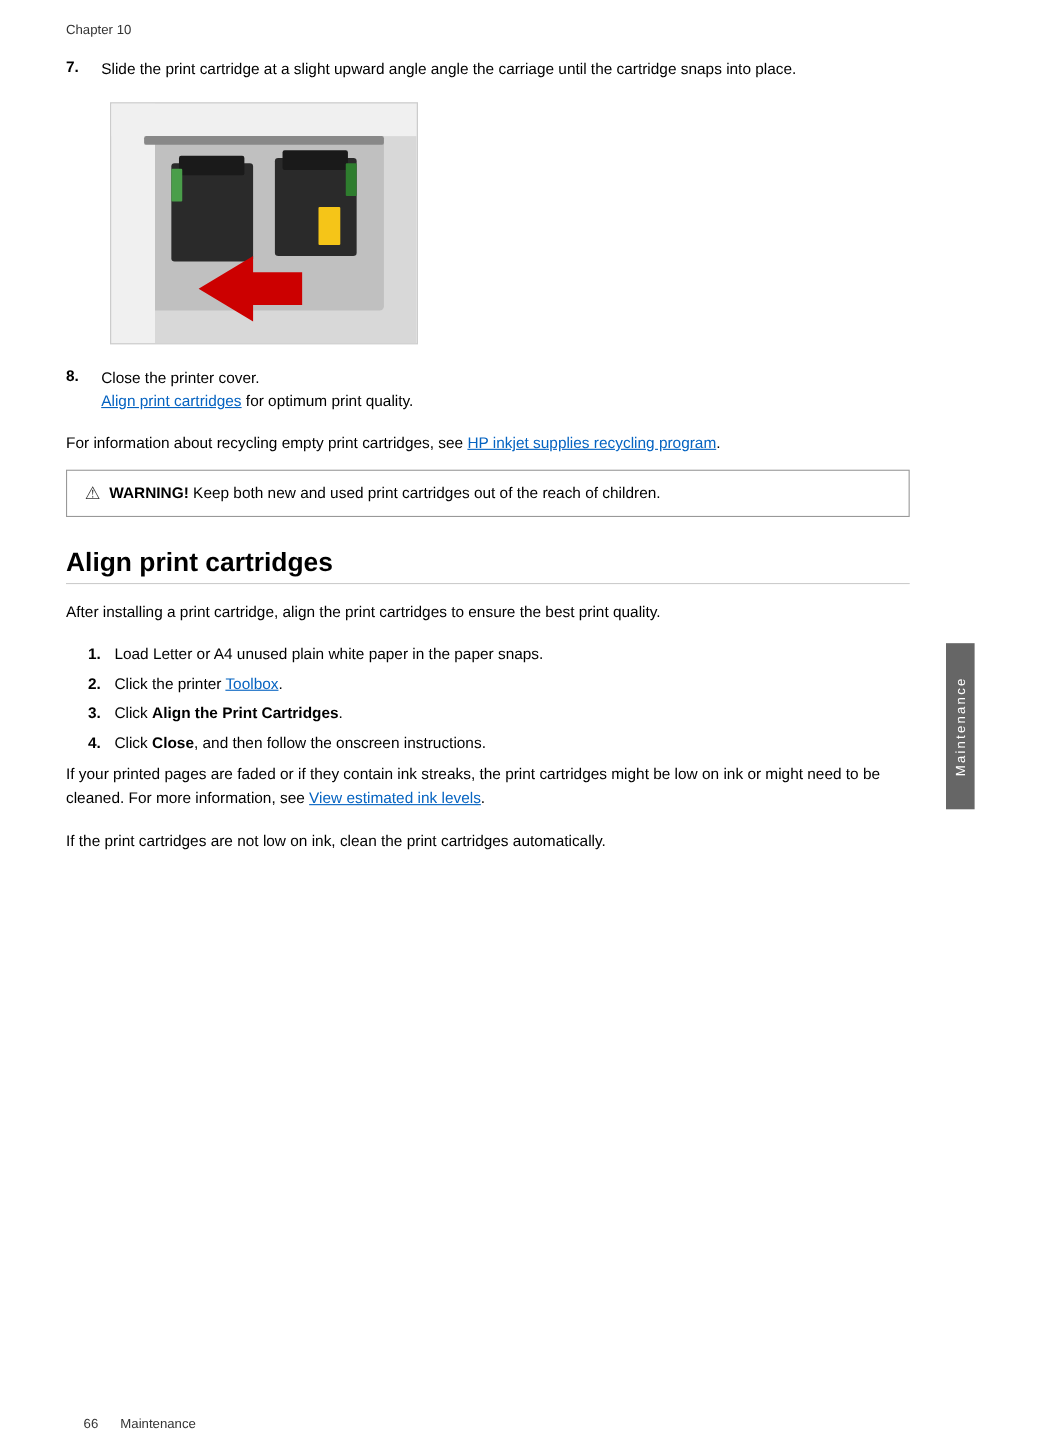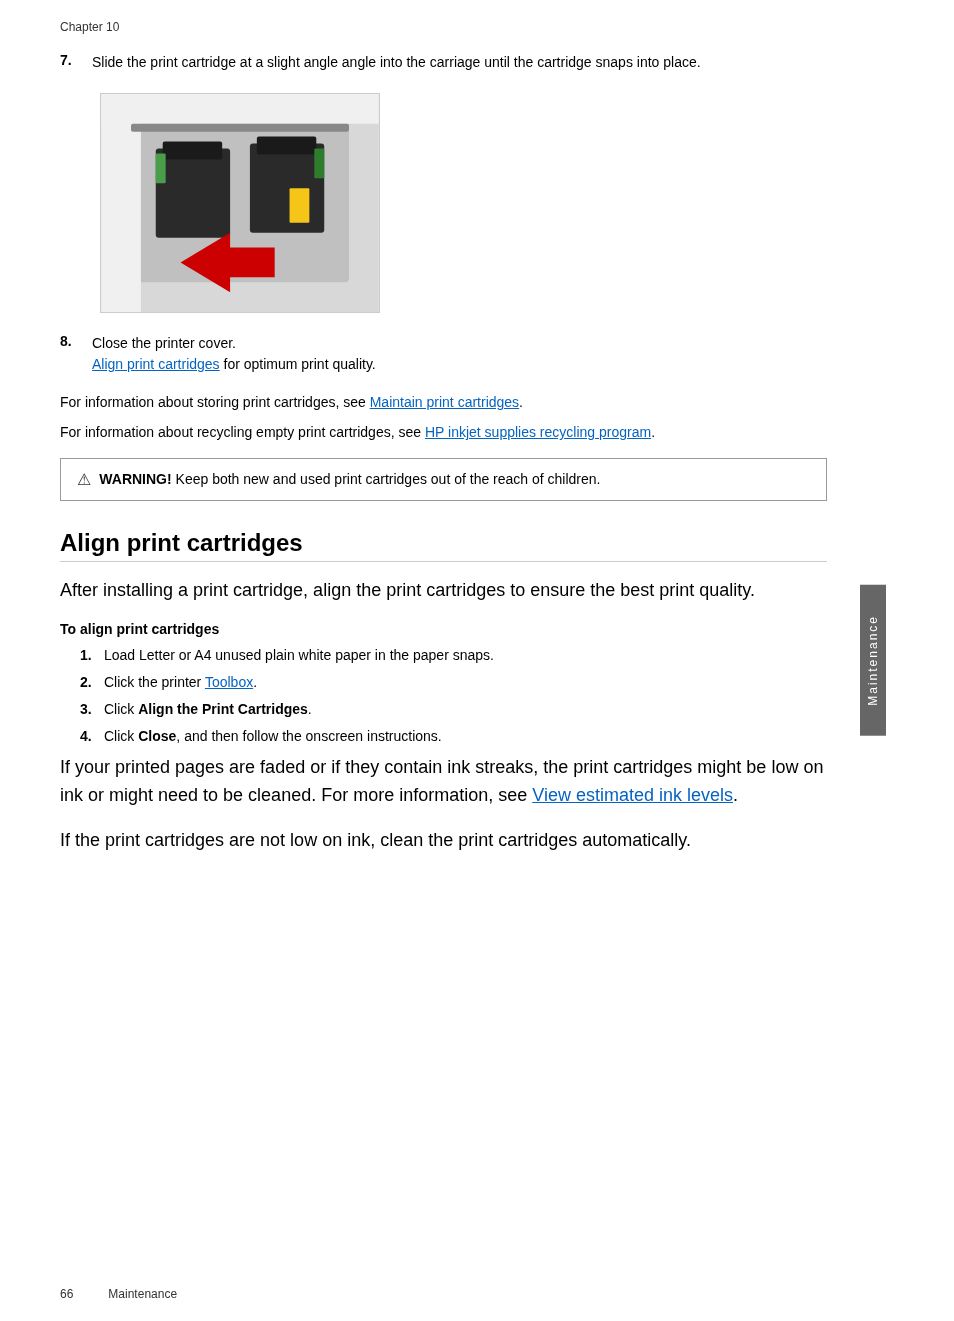--- a/index.html
+++ b/index.html
@@ -113,21 +113,21 @@
     .section-heading {
       font-size: 24px;
       font-weight: bold;
       color: #000;
       margin: 28px 0 14px 0;
       border-bottom: 1px solid #ccc;
       padding-bottom: 4px;
     }
 
     .section-intro {
-      font-size: 18px;
+      font-size: 14px;
       line-height: 1.6;
       margin-bottom: 16px;
     }
 
     .sub-heading {
       font-weight: bold;
       font-size: 14px;
       margin-bottom: 8px;
     }
 
@@ -148,25 +148,25 @@
       min-width: 24px;
     }
 
     .numbered-list li .li-content {
       flex: 1;
     }
 
     .footer {
       position: absolute;
       bottom: 20px;
-      left: 60px;
+      left: 76px;
       font-size: 12px;
       color: #333;
       display: flex;
-      gap: 35px;
+      gap: 20px;
     }
 
     .side-label-container {
       position: absolute;
       right: 0;
       top: 0;
       bottom: 0;
       width: 28px;
       display: flex;
       align-items: center;
@@ -188,21 +188,21 @@
 </head>
 <body>
 
 <div class="page">
   <div class="main-content">
 
     <div class="chapter-label">Chapter 10</div>
 
     <div class="step">
       <div class="step-number">7.</div>
-      <div class="step-content">Slide the print cartridge at a slight angle angle into the carriage until the cartridge snaps into place.</div>
+      <div class="step-content">Slide the print cartridge at a slight upward angle angle the carriage until the cartridge snaps into place.</div>
     </div>
 
     <div class="image-placeholder">
       <svg class="cartridge-illustration" viewBox="0 0 280 220" xmlns="http://www.w3.org/2000/svg">
 
         <rect x="0" y="0" width="280" height="220" fill="#d8d8d8"></rect>
 
         <rect x="30" y="30" width="220" height="160" fill="#c0c0c0" rx="4"></rect>
 
         <rect x="55" y="55" width="75" height="90" fill="#2a2a2a" rx="3"></rect>
@@ -228,40 +228,36 @@
 
     <div class="step step-8">
       <div class="step-number">8.</div>
       <div class="step-content">
         <span>Close the printer cover.</span><br>
         <a class="link" href="#">
           <span>Align print cartridges</span></a><span> for optimum print quality.</span>
       </div>
     </div>
 
-    <div class="text-block">
-      <span>For information about storing print cartridges, see </span><a class="link" href="#"><span>Maintain print cartridges</span></a><span>.</span>
-    </div>
 
     <div class="text-block">
       <span>For information about recycling empty print cartridges, see </span><a class="link" href="#"><span>HP inkjet supplies recycling program</span></a><span>.</span>
     </div>
 
     <div class="warning-box">
       <span class="warning-icon">⚠</span>
       <span class="warning-text">
         <span class="warning-label">WARNING!</span><span>  Keep both new and used print cartridges out of the reach of children.</span>
       </span>
     </div>
 
     <h2 class="section-heading">Align print cartridges</h2>
 
     <p class="section-intro">After installing a print cartridge, align the print cartridges to ensure the best print quality.</p>
 
-    <p class="sub-heading">To align print cartridges</p>
 
     <ol class="numbered-list">
 
       <li>
         <span class="num">1.</span>
         <span class="li-content">Load Letter or A4 unused plain white paper in the paper snaps.</span>
       </li>
 
       <li>
         <span class="num">2.</span>

